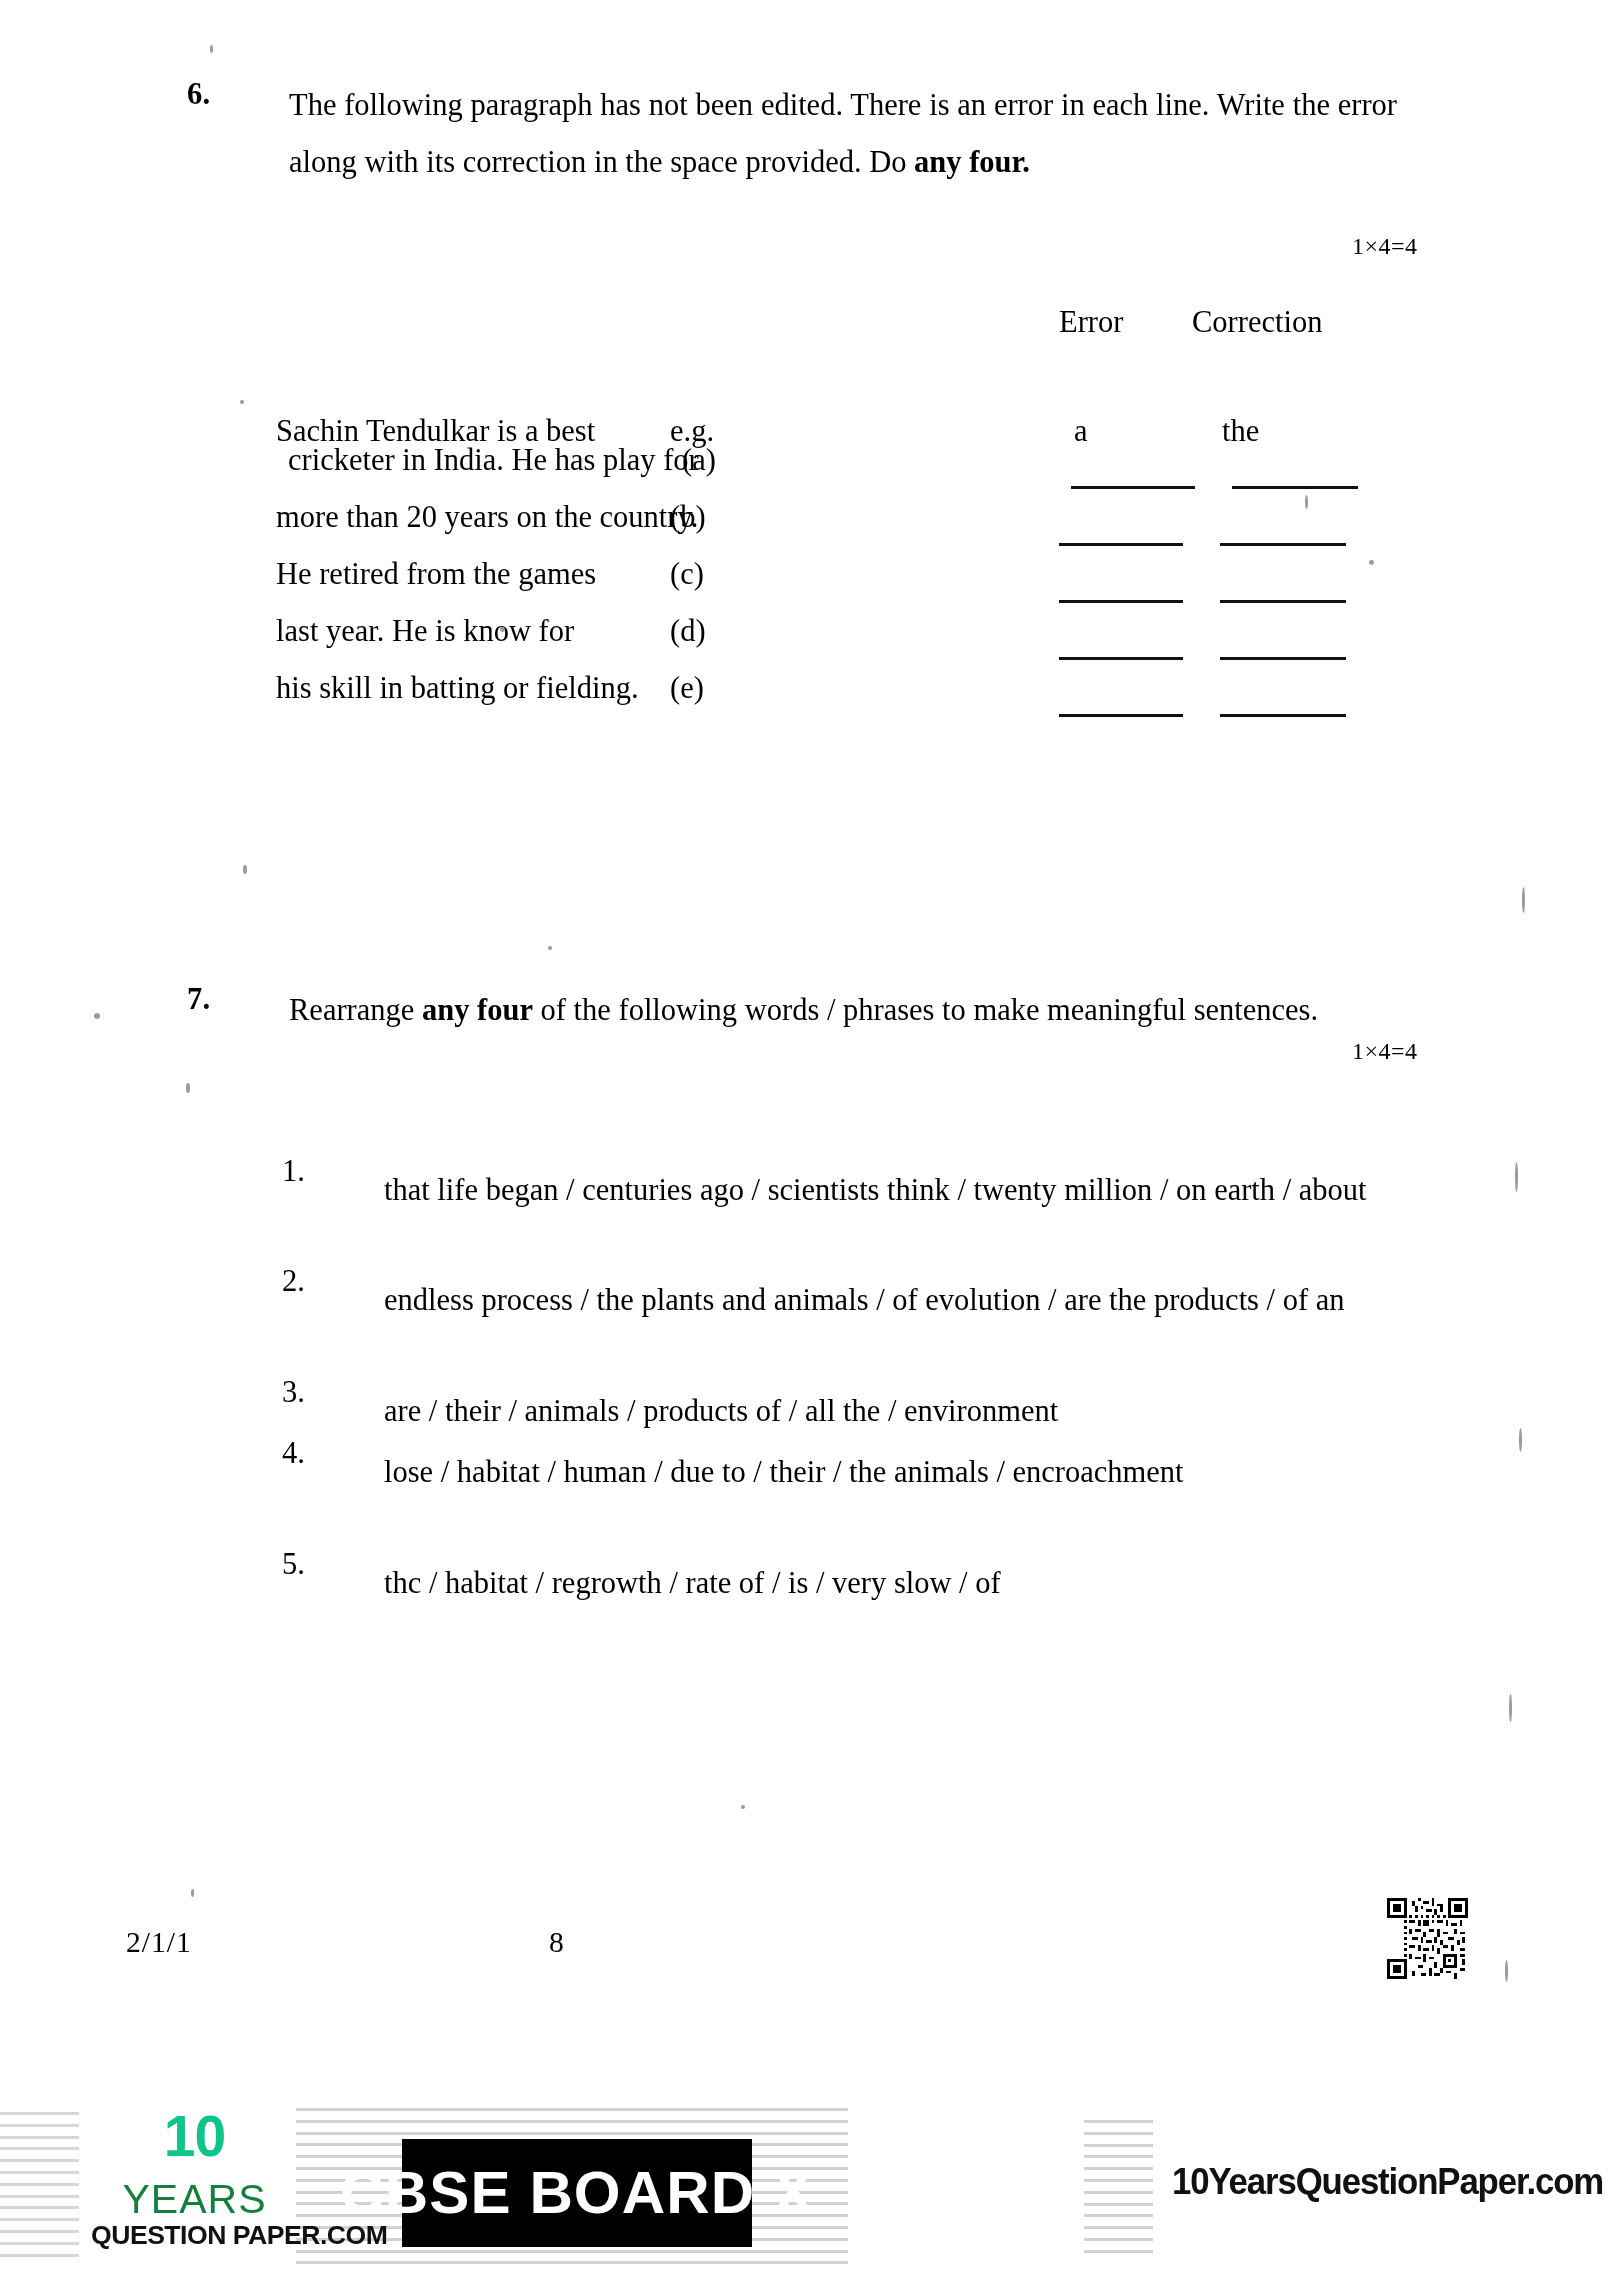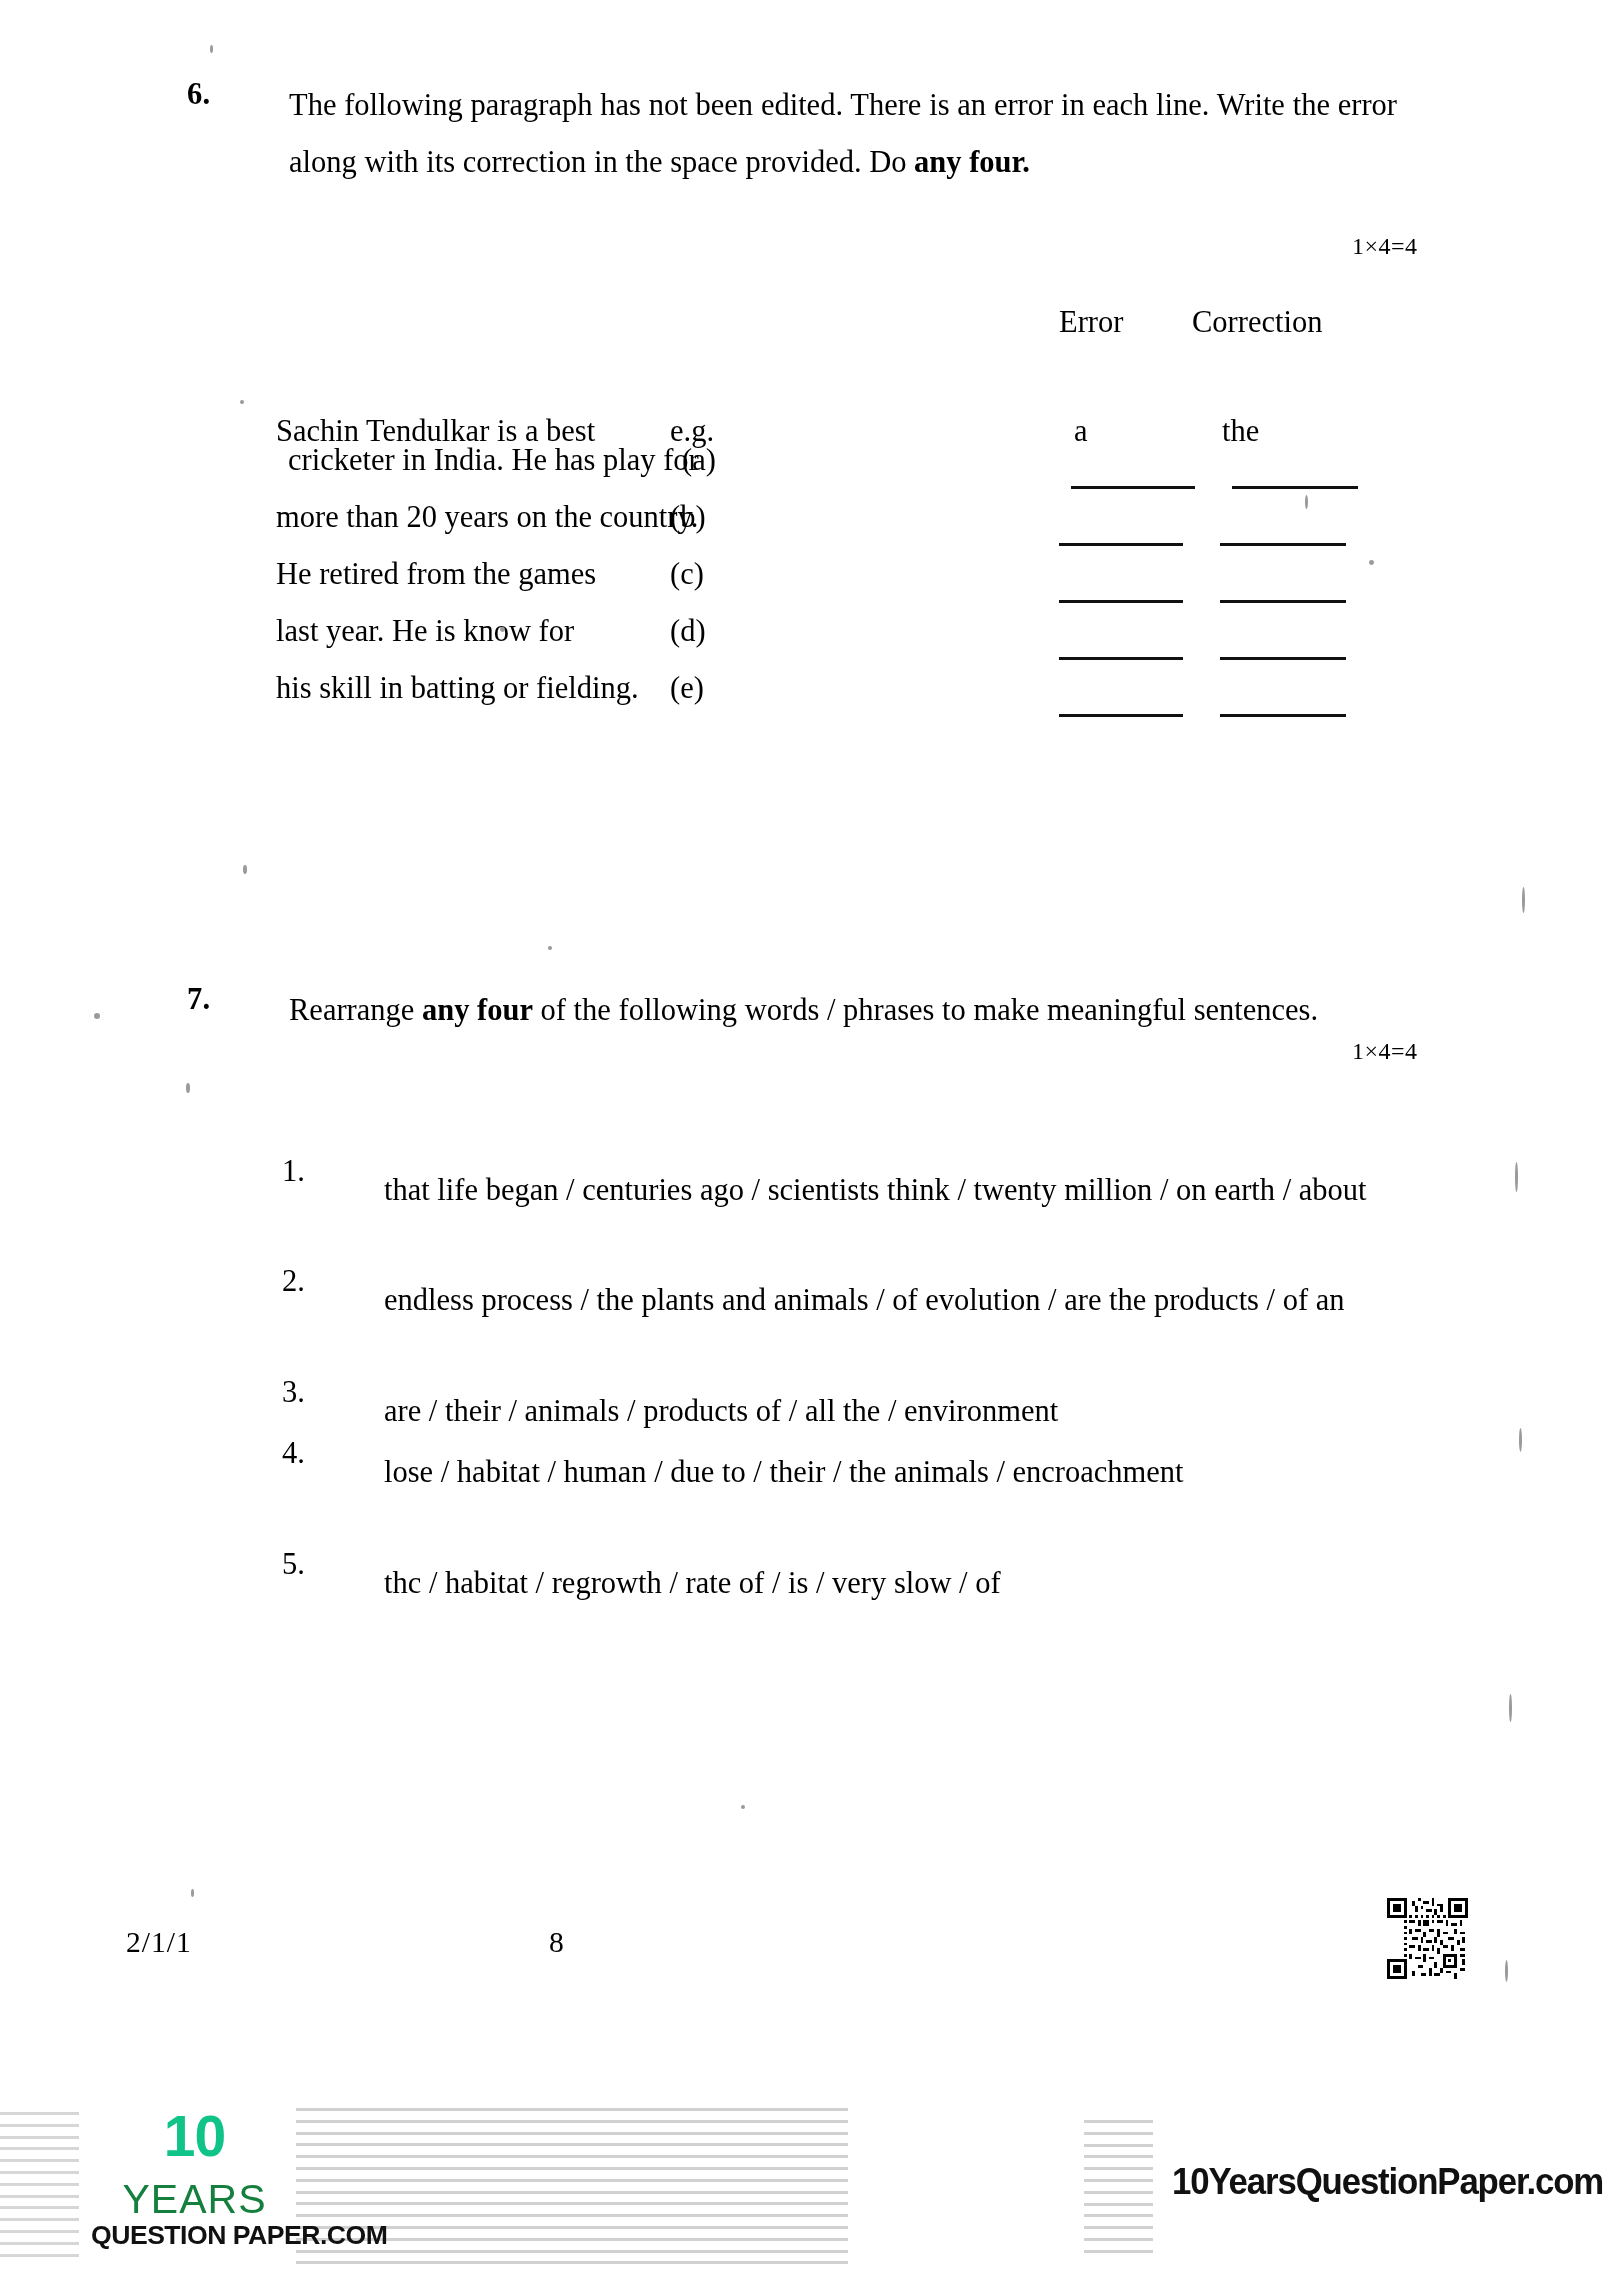--- a/index.html
+++ b/index.html
@@ -471,18 +471,21 @@
     <div class="stripes" id="stripes-left"></div>
     <div class="stripes" id="stripes-mid"></div>
     <div class="stripes" id="stripes-right"></div>
 
     <div id="logo">
       <span class="ten">10</span>
       <span class="years">YEARS</span>
       <span class="qp">QUESTION PAPER.COM</span>
     </div>
 
+    <div id="cbse-plate">
+      <span>CBSE BOARD X</span>
+    </div>
 
     <div id="site-url">10YearsQuestionPaper.com</div>
   </div>
 
 </div>
 
 
 </body></html>

